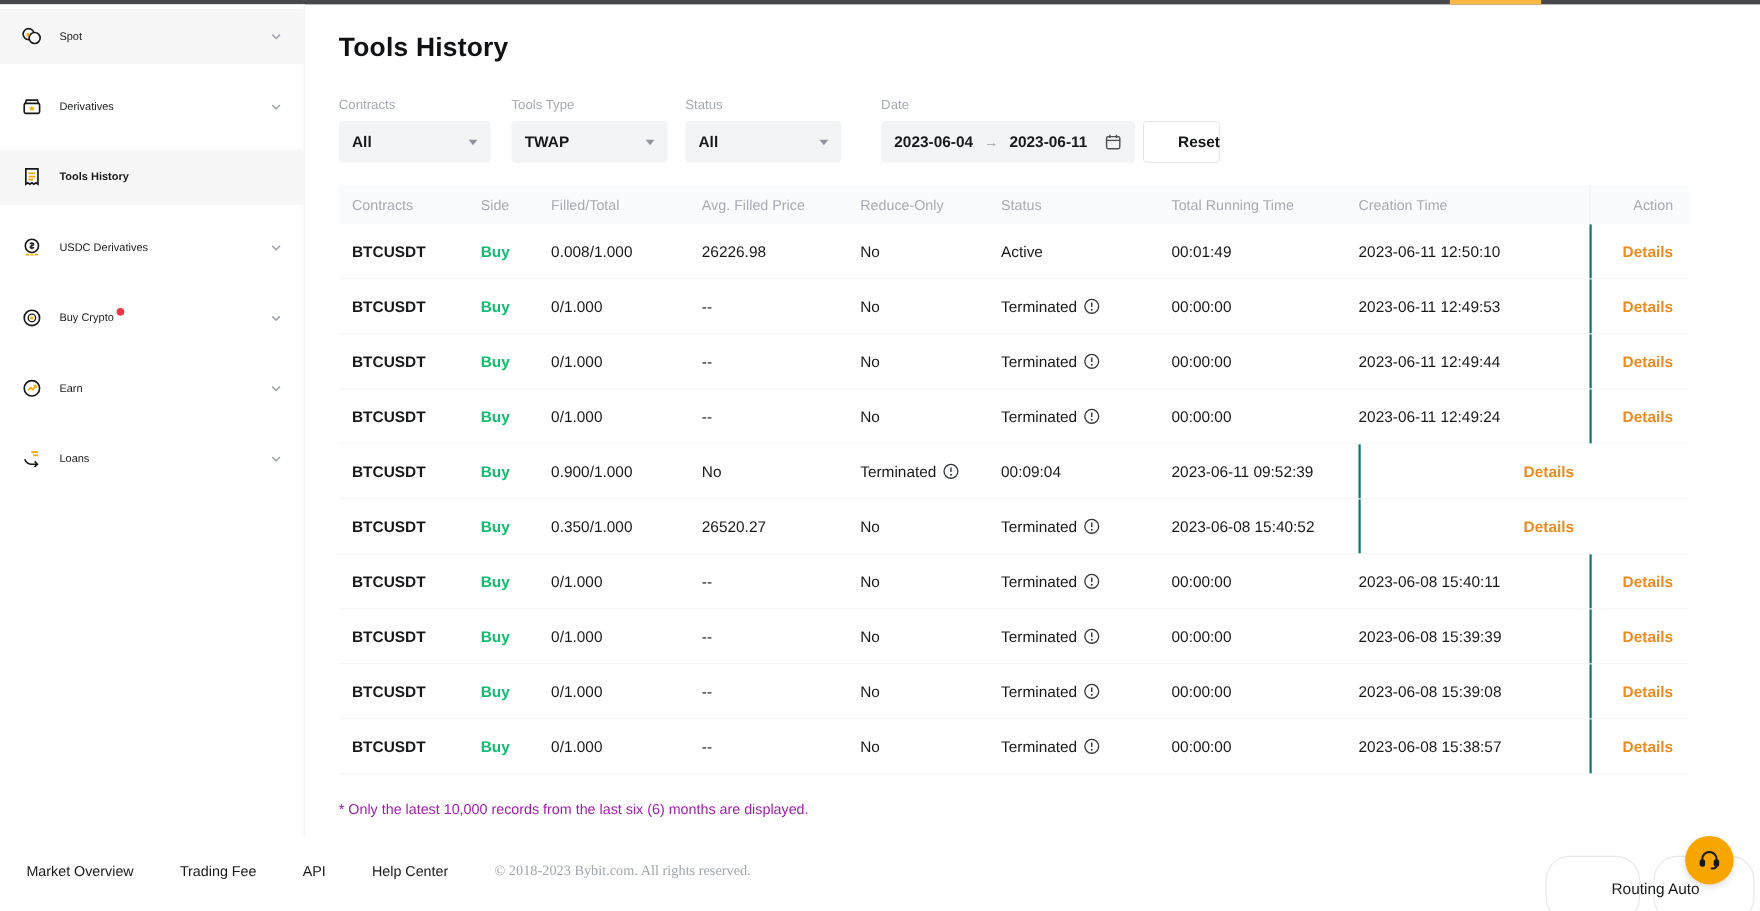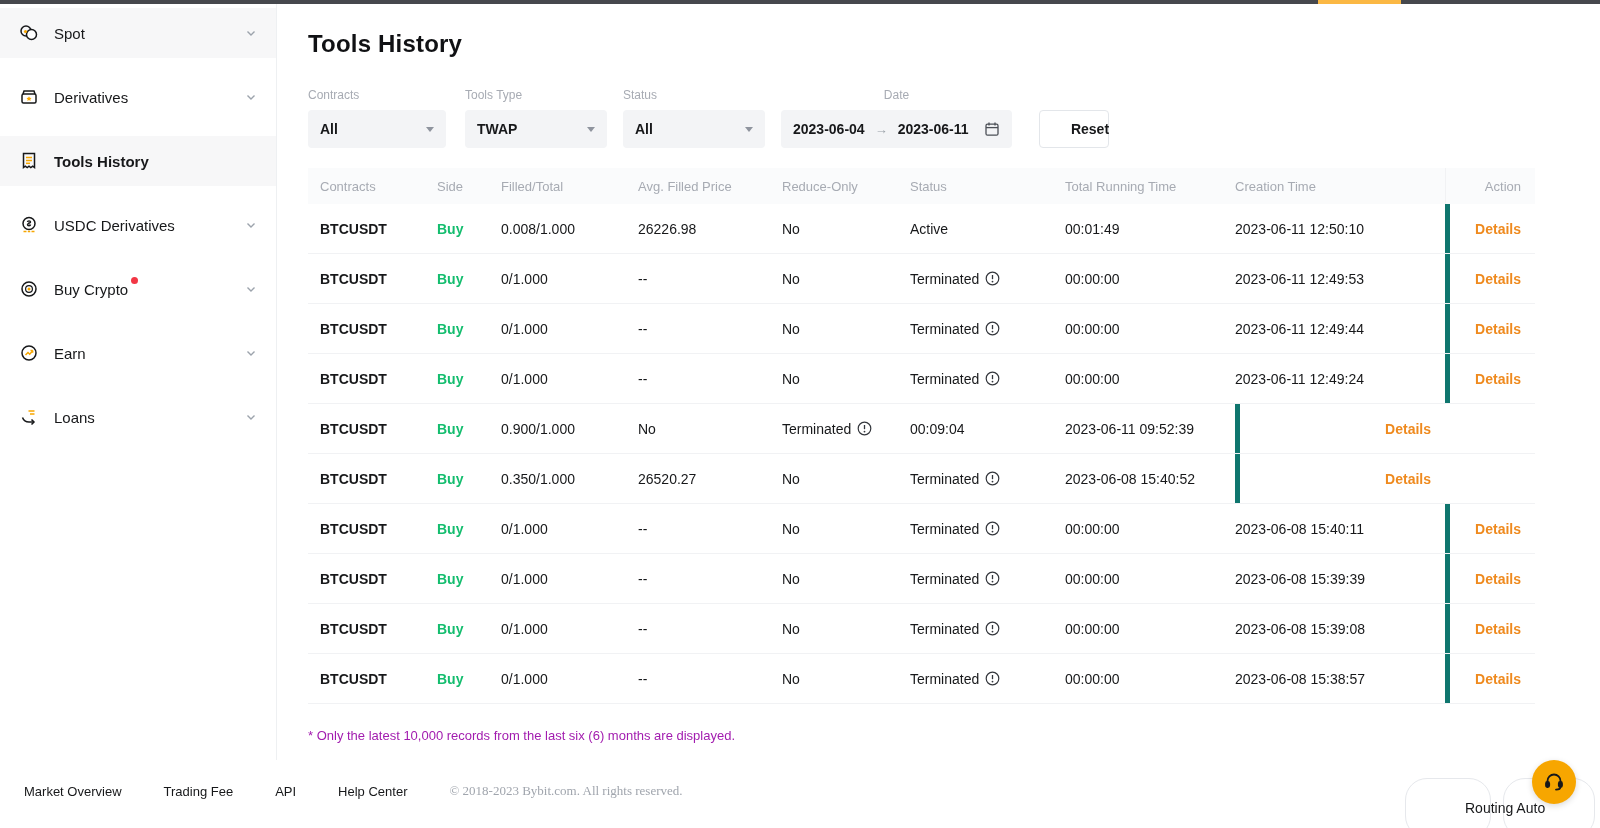--- a/index.html
+++ b/index.html
@@ -9,21 +9,21 @@
 
   
   .topbar { position:absolute; left:0; top:0; width:1600px; height:4px; background:var(--topbar-dark,#46484d); }
   .topbar-progress { position:absolute; left:1318px; top:0; width:83px; height:4px; background:var(--progress-yellow,#fbb844); }
 
   
   .sidebar { position:absolute; left:0; top:4px; width:277px; height:756px; background:#fff; border-right:1px solid #eef0f2; padding-top:4px; }
   .side-item { position:relative; height:50px; margin-bottom:14px; display:flex; align-items:center; padding:0 18px 0 18px; cursor:pointer; }
   .side-item.hl { background:#f7f7f8; }
   .side-icon { width:22px; height:22px; display:inline-flex; align-items:center; justify-content:center; flex:0 0 22px; }
-  .side-label { margin-left:14px; font-size:15px; font-weight:500; color:#17181a; position:relative; }
+  .side-label { margin-left:14px; font-size:10px; font-weight:500; color:#17181a; position:relative; }
   .side-item.sel .side-label { font-weight:600; }
   .side-chevron { margin-left:auto; display:inline-flex; }
   .side-dot { position:absolute; top:-4px; right:-10px; width:7px; height:7px; border-radius:50%; background:var(--badge-red,#f23645); }
 
   
   .page-title { position:absolute; left:308px; top:30px; font-size:24px; font-weight:700; color:#101114; letter-spacing:.2px; }
 
   .filter-group { position:absolute; top:88px; }
   .filter-label { font-size:12px; color:#a7abb3; height:14px; }
   .filter-box { position:absolute; top:22px; left:0; height:38px; width:100%; background:#f3f4f6; border-radius:4px; display:flex; align-items:center; padding:0 12px; cursor:pointer; }
@@ -35,21 +35,21 @@
   .reset-btn { position:absolute; left:1039px; top:110px; width:70px; height:38px; background:#fff; border:1px solid #e3e6ea; border-radius:4px; font-size:14px; font-weight:700; color:#17181a; display:flex; align-items:center; justify-content:center; cursor:pointer; font-family:inherit;padding-left:32px; }
 
   
   .table { position:absolute; left:308px; top:168px; width:1227px; }
   .trow { display:grid; grid-template-columns:117px 64px 137px 144px 128px 155px 170px 210px 90px; align-items:stretch; padding-left:12px; }
   .thead { height:36px; background:#fafbfc; color:#a7abb3; font-size:13px; }
   .tbody-row { height:50px; border-bottom:1px solid #f1f2f4; font-size:14px; color:#17181a; font-weight:500; background:#fff; }
   .cell { display:flex; align-items:center; }
   .cell-contracts { font-weight:700; }
   .cell-side { color:var(--buy-green,#14bd6e); font-weight:600; }
-  .cell-action { justify-content:flex-end; padding-right:14px; border-left:5px solid #0f766e; }
+  .cell-action { justify-content:flex-end; padding-right:14px; border-left:2px solid #0f766e; }
   .thead .cell-action { border-left:1px solid #f1f2f4; }
   .details-link { color:var(--link-orange,#ef8a1e); font-weight:600; cursor:pointer; text-decoration:none; }
   .info-ic { display:inline-flex; margin-left:6px; }
 
   .footnote { position:absolute; left:308px; top:728px; font-size:13px; color:#a21caf; }
 
   
   .footer { position:absolute; left:0; top:765px; width:1600px; height:52px; display:flex; align-items:center; padding-left:24px; background:#fff; }
   .footer-link { font-size:13px; color:#17181a; margin-right:42px; cursor:pointer; }
   .footer-copy { font-size:13px; color:#a0a5ad;font-family:Liberation Serif, serif; }
@@ -190,21 +190,21 @@
       <span class="caret"></span>
     </div>
   </div>
   <div class="filter-group" style="left:623px;width:142px;">
     <div class="filter-label">Status</div>
     <div class="filter-box">
       <span class="filter-value">All</span>
       <span class="caret"></span>
     </div>
   </div>
-  <div class="filter-group" style="left:781px;width:231px;text-align:center;">
+  <div class="filter-group" style="left:801px;width:231px;">
     <div class="filter-label">Date</div>
     <div class="filter-box date-box">
       <span class="date-text">2023-06-04</span>
       <span class="date-arrow">→</span>
       <span class="date-text">2023-06-11</span>
       <span style="margin-left:auto;display:inline-flex;">
         <svg width="16" height="16" viewBox="0 0 16 16" fill="none" stroke="#4b4f56" stroke-width="1.3">
           <rect x="2" y="3.2" width="12" height="11" rx="1.5"></rect>
             <line x1="2" y1="6.6" x2="14" y2="6.6"></line>
           <line x1="5" y1="1.6" x2="5" y2="4.4"></line>

